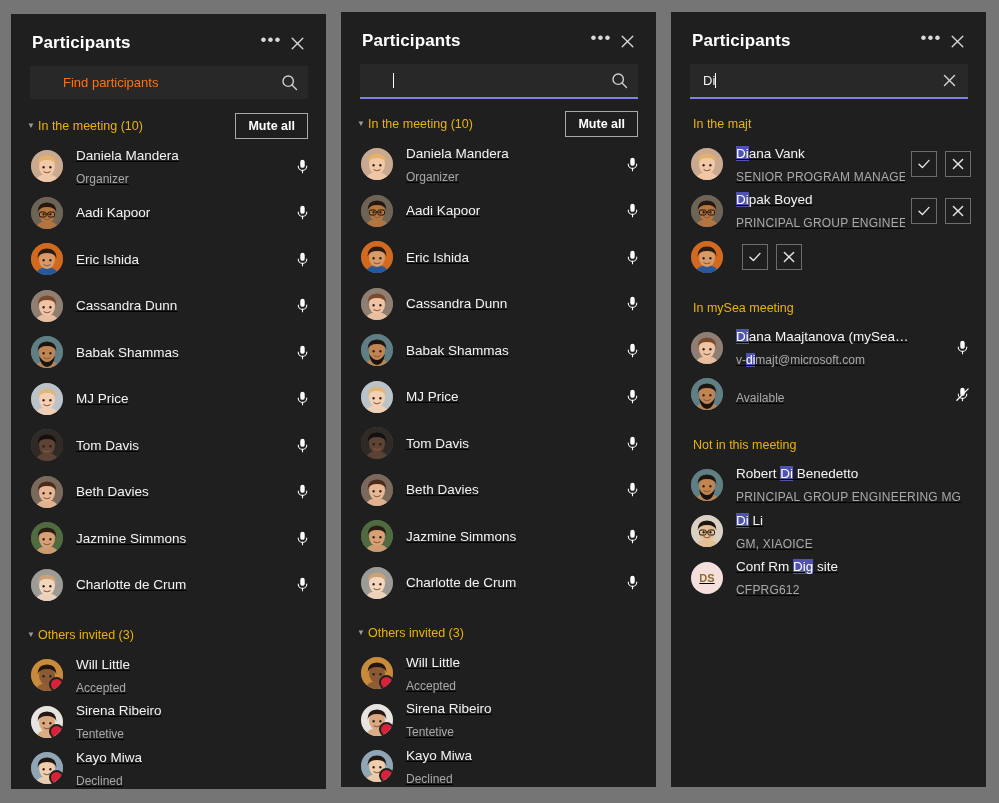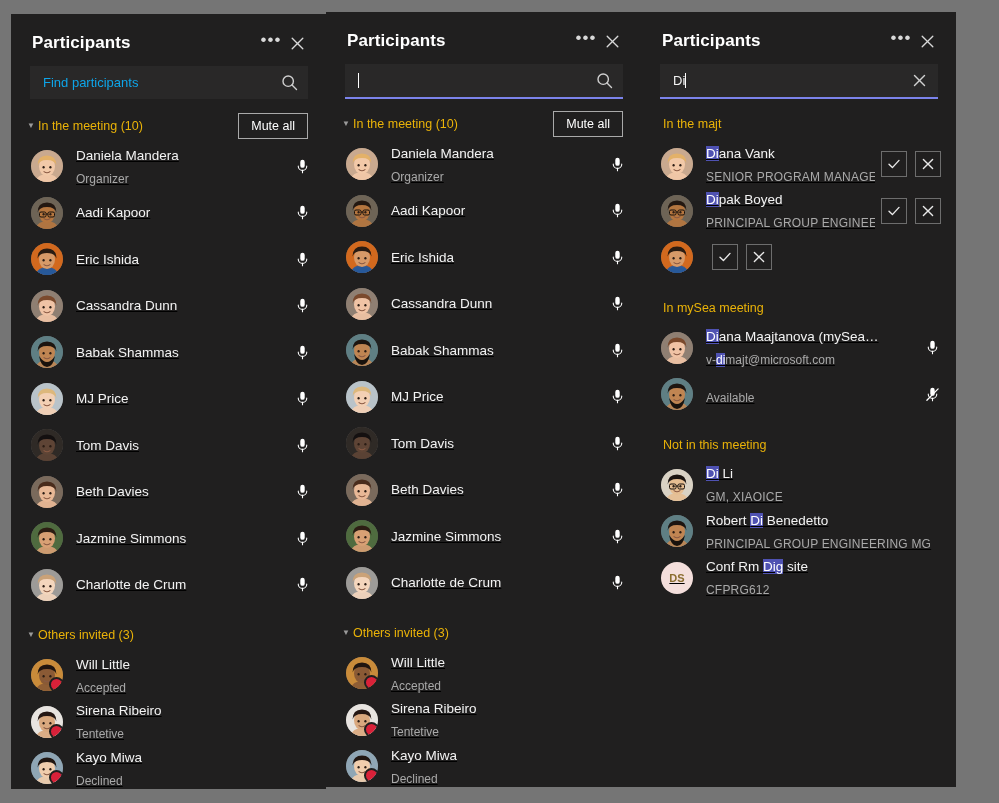--- a/index.html
+++ b/index.html
@@ -8,20 +8,21 @@
     width: 999px; height: 803px;
     background: #757575;
     font-family: "Liberation Sans", sans-serif;
     overflow: hidden;
   }
 
   .stage {
     position: relative;
     width: 999px; height: 803px;
     display: flex;
+    gap: 15px;
     padding: 14px 11px;
   }
 
   .panel {
     background: #201f1f;
     width: 315px;
     flex: 0 0 315px;
     overflow: hidden;
     position: relative;
     display: flex;
@@ -65,21 +66,21 @@
     padding: 0 10px 0 13px;
   }
   .search .txt {
     flex: 1 1 auto;
     font-size: 13px;
     color: #b9b9b9;
     white-space: nowrap;
     overflow: hidden;
   }
   .search .txt.typed { color: #f2f2f2; }
-  .search .txt.empty { color: #0ea5e9; }
+  .search .txt.empty { color: #f97316; margin-left: 20px; }
   .search .icon {
     flex: 0 0 auto;
     color: #d0d0d0;
     display: flex;
     align-items: center;
   }
   .search.focused::after {
     content: "";
     position: absolute;
     left: 0; right: 0; bottom: -2px;
@@ -113,21 +114,21 @@
   .sec .lbl {
     font-size: 12.5px;
     color: #eab308;
     flex: 1 1 auto;
   }
   .sec .lbl.plain { padding-left: 9px; }
   .mute-all {
     border: 1px solid #a9a9a9;
     color: #ffffff;
     font-size: 12.5px;
-    font-weight: normal;
+    font-weight: bold;
     padding: 5px 12px;
     background: transparent;
     cursor: pointer;
     font-family: inherit;
     flex: 0 0 auto;
   }
 
   
   .list { flex: 1 1 auto; overflow: hidden; }
   .row {
@@ -1069,58 +1070,58 @@
               </svg>
             </span>
           </div>
         </div>
         <div class="sec">
           <span class="lbl plain">Not in this meeting</span>
         </div>
         <div class="row">
           <div class="av">
             <svg viewBox="0 0 32 32" width="32" height="32">
+              <rect width="32" height="32" fill="#5f7f84"></rect>
+              <path d="M4 32 q3 -8 12 -8 q9 0 12 8z" fill="#c08552" opacity="0.92"></path>
+              <ellipse cx="16" cy="16.5" rx="8" ry="9.5" fill="#c08552"></ellipse>
+              <path d="M6.6 15.5 q0 -10 9.4 -10 q9.4 0 9.4 10 q-1.6 -5.5 -9.4 -5.5 q-7.8 0 -9.4 5.5z" fill="#1d1510"></path>
+              <path d="M8 20 q8 12 16 0 q-2 11 -8 11 q-6 0 -8 -11z" fill="#19120d"></path>
+              <ellipse cx="12.6" cy="17.2" rx="1.1" ry="1.3" fill="#2a1c14"></ellipse>
+              <ellipse cx="19.4" cy="17.2" rx="1.1" ry="1.3" fill="#2a1c14"></ellipse>
+              <path d="M13 21.6 q3 2.4 6 0" stroke="#8a5a44" stroke-width="1.1" fill="none" stroke-linecap="round"></path>
+            </svg>
+          </div>
+          <div class="meta">
+            <div class="nm">Robert <span class="hl">Di</span> Benedetto</div>
+            <div class="sub caps">PRINCIPAL GROUP ENGINEERING MG</div>
+          </div>
+          <div class="act"></div>
+        </div>
+        <div class="row">
+          <div class="av">
+            <svg viewBox="0 0 32 32" width="32" height="32">
               <rect width="32" height="32" fill="#d9d2c4"></rect>
               <path d="M4 32 q3 -8 12 -8 q9 0 12 8z" fill="#e6be92" opacity="0.92"></path>
               <ellipse cx="16" cy="16.5" rx="8" ry="9.5" fill="#e6be92"></ellipse>
               <path d="M6.6 15.5 q0 -10 9.4 -10 q9.4 0 9.4 10 q-1.6 -5.5 -9.4 -5.5 q-7.8 0 -9.4 5.5z" fill="#1b1410"></path>
               <rect x="8.5" y="15" width="6.5" height="5" rx="1.5" fill="none" stroke="#15100c" stroke-width="1"></rect>
               <rect x="17" y="15" width="6.5" height="5" rx="1.5" fill="none" stroke="#15100c" stroke-width="1"></rect>
               <line x1="15" y1="17" x2="17" y2="17" stroke="#15100c" stroke-width="1"></line>
               <ellipse cx="12.6" cy="17.2" rx="1.1" ry="1.3" fill="#2a1c14"></ellipse>
               <ellipse cx="19.4" cy="17.2" rx="1.1" ry="1.3" fill="#2a1c14"></ellipse>
               <path d="M13 21.6 q3 2.4 6 0" stroke="#8a5a44" stroke-width="1.1" fill="none" stroke-linecap="round"></path>
             </svg>
           </div>
           <div class="meta">
             <div class="nm"><span class="hl">Di</span> Li</div>
             <div class="sub caps">GM, XIAOICE</div>
           </div>
           <div class="act"></div>
         </div>
         <div class="row">
-          <div class="av">
-            <svg viewBox="0 0 32 32" width="32" height="32">
-              <rect width="32" height="32" fill="#5f7f84"></rect>
-              <path d="M4 32 q3 -8 12 -8 q9 0 12 8z" fill="#c08552" opacity="0.92"></path>
-              <ellipse cx="16" cy="16.5" rx="8" ry="9.5" fill="#c08552"></ellipse>
-              <path d="M6.6 15.5 q0 -10 9.4 -10 q9.4 0 9.4 10 q-1.6 -5.5 -9.4 -5.5 q-7.8 0 -9.4 5.5z" fill="#1d1510"></path>
-              <path d="M8 20 q8 12 16 0 q-2 11 -8 11 q-6 0 -8 -11z" fill="#19120d"></path>
-              <ellipse cx="12.6" cy="17.2" rx="1.1" ry="1.3" fill="#2a1c14"></ellipse>
-              <ellipse cx="19.4" cy="17.2" rx="1.1" ry="1.3" fill="#2a1c14"></ellipse>
-              <path d="M13 21.6 q3 2.4 6 0" stroke="#8a5a44" stroke-width="1.1" fill="none" stroke-linecap="round"></path>
-            </svg>
-          </div>
-          <div class="meta">
-            <div class="nm">Robert <span class="hl">Di</span> Benedetto</div>
-            <div class="sub caps">PRINCIPAL GROUP ENGINEERING MG</div>
-          </div>
-          <div class="act"></div>
-        </div>
-        <div class="row">
           <div class="av initials">DS</div>
           <div class="meta">
             <div class="nm">Conf Rm <span class="hl">Dig</span> site</div>
             <div class="sub caps">CFPRG612</div>
           </div>
           <div class="act"></div>
         </div>
       </div>
     </div>
   </div>

